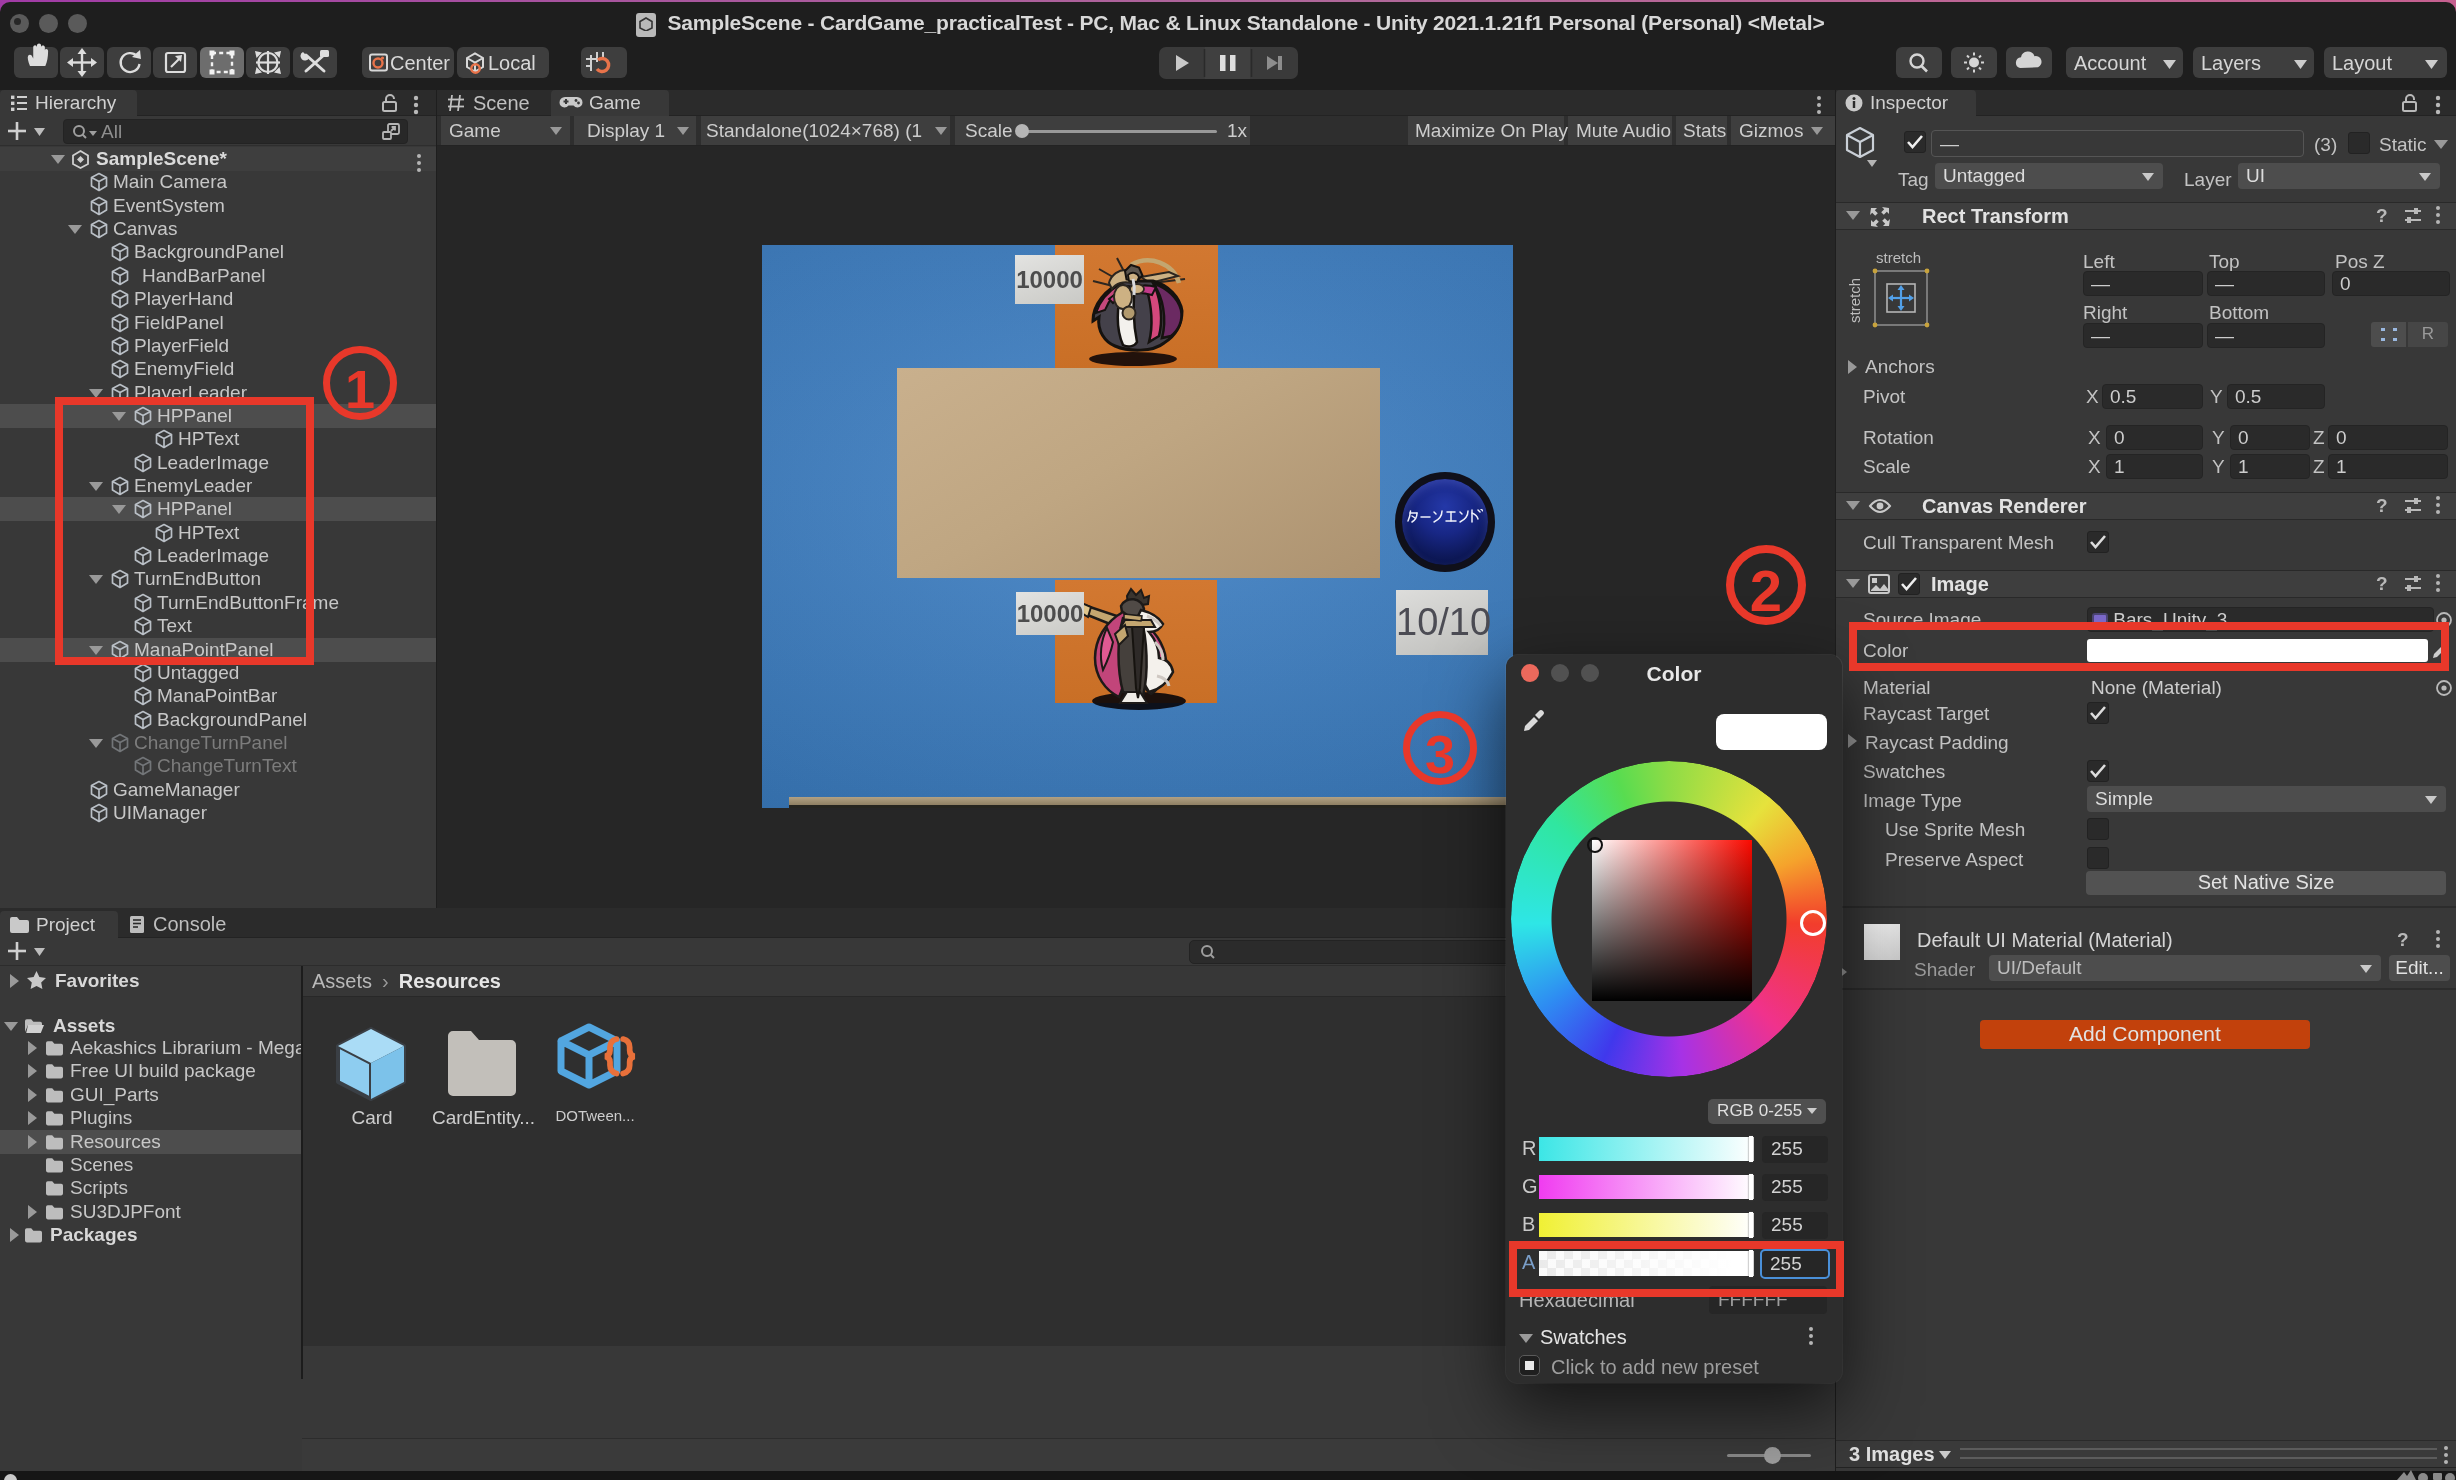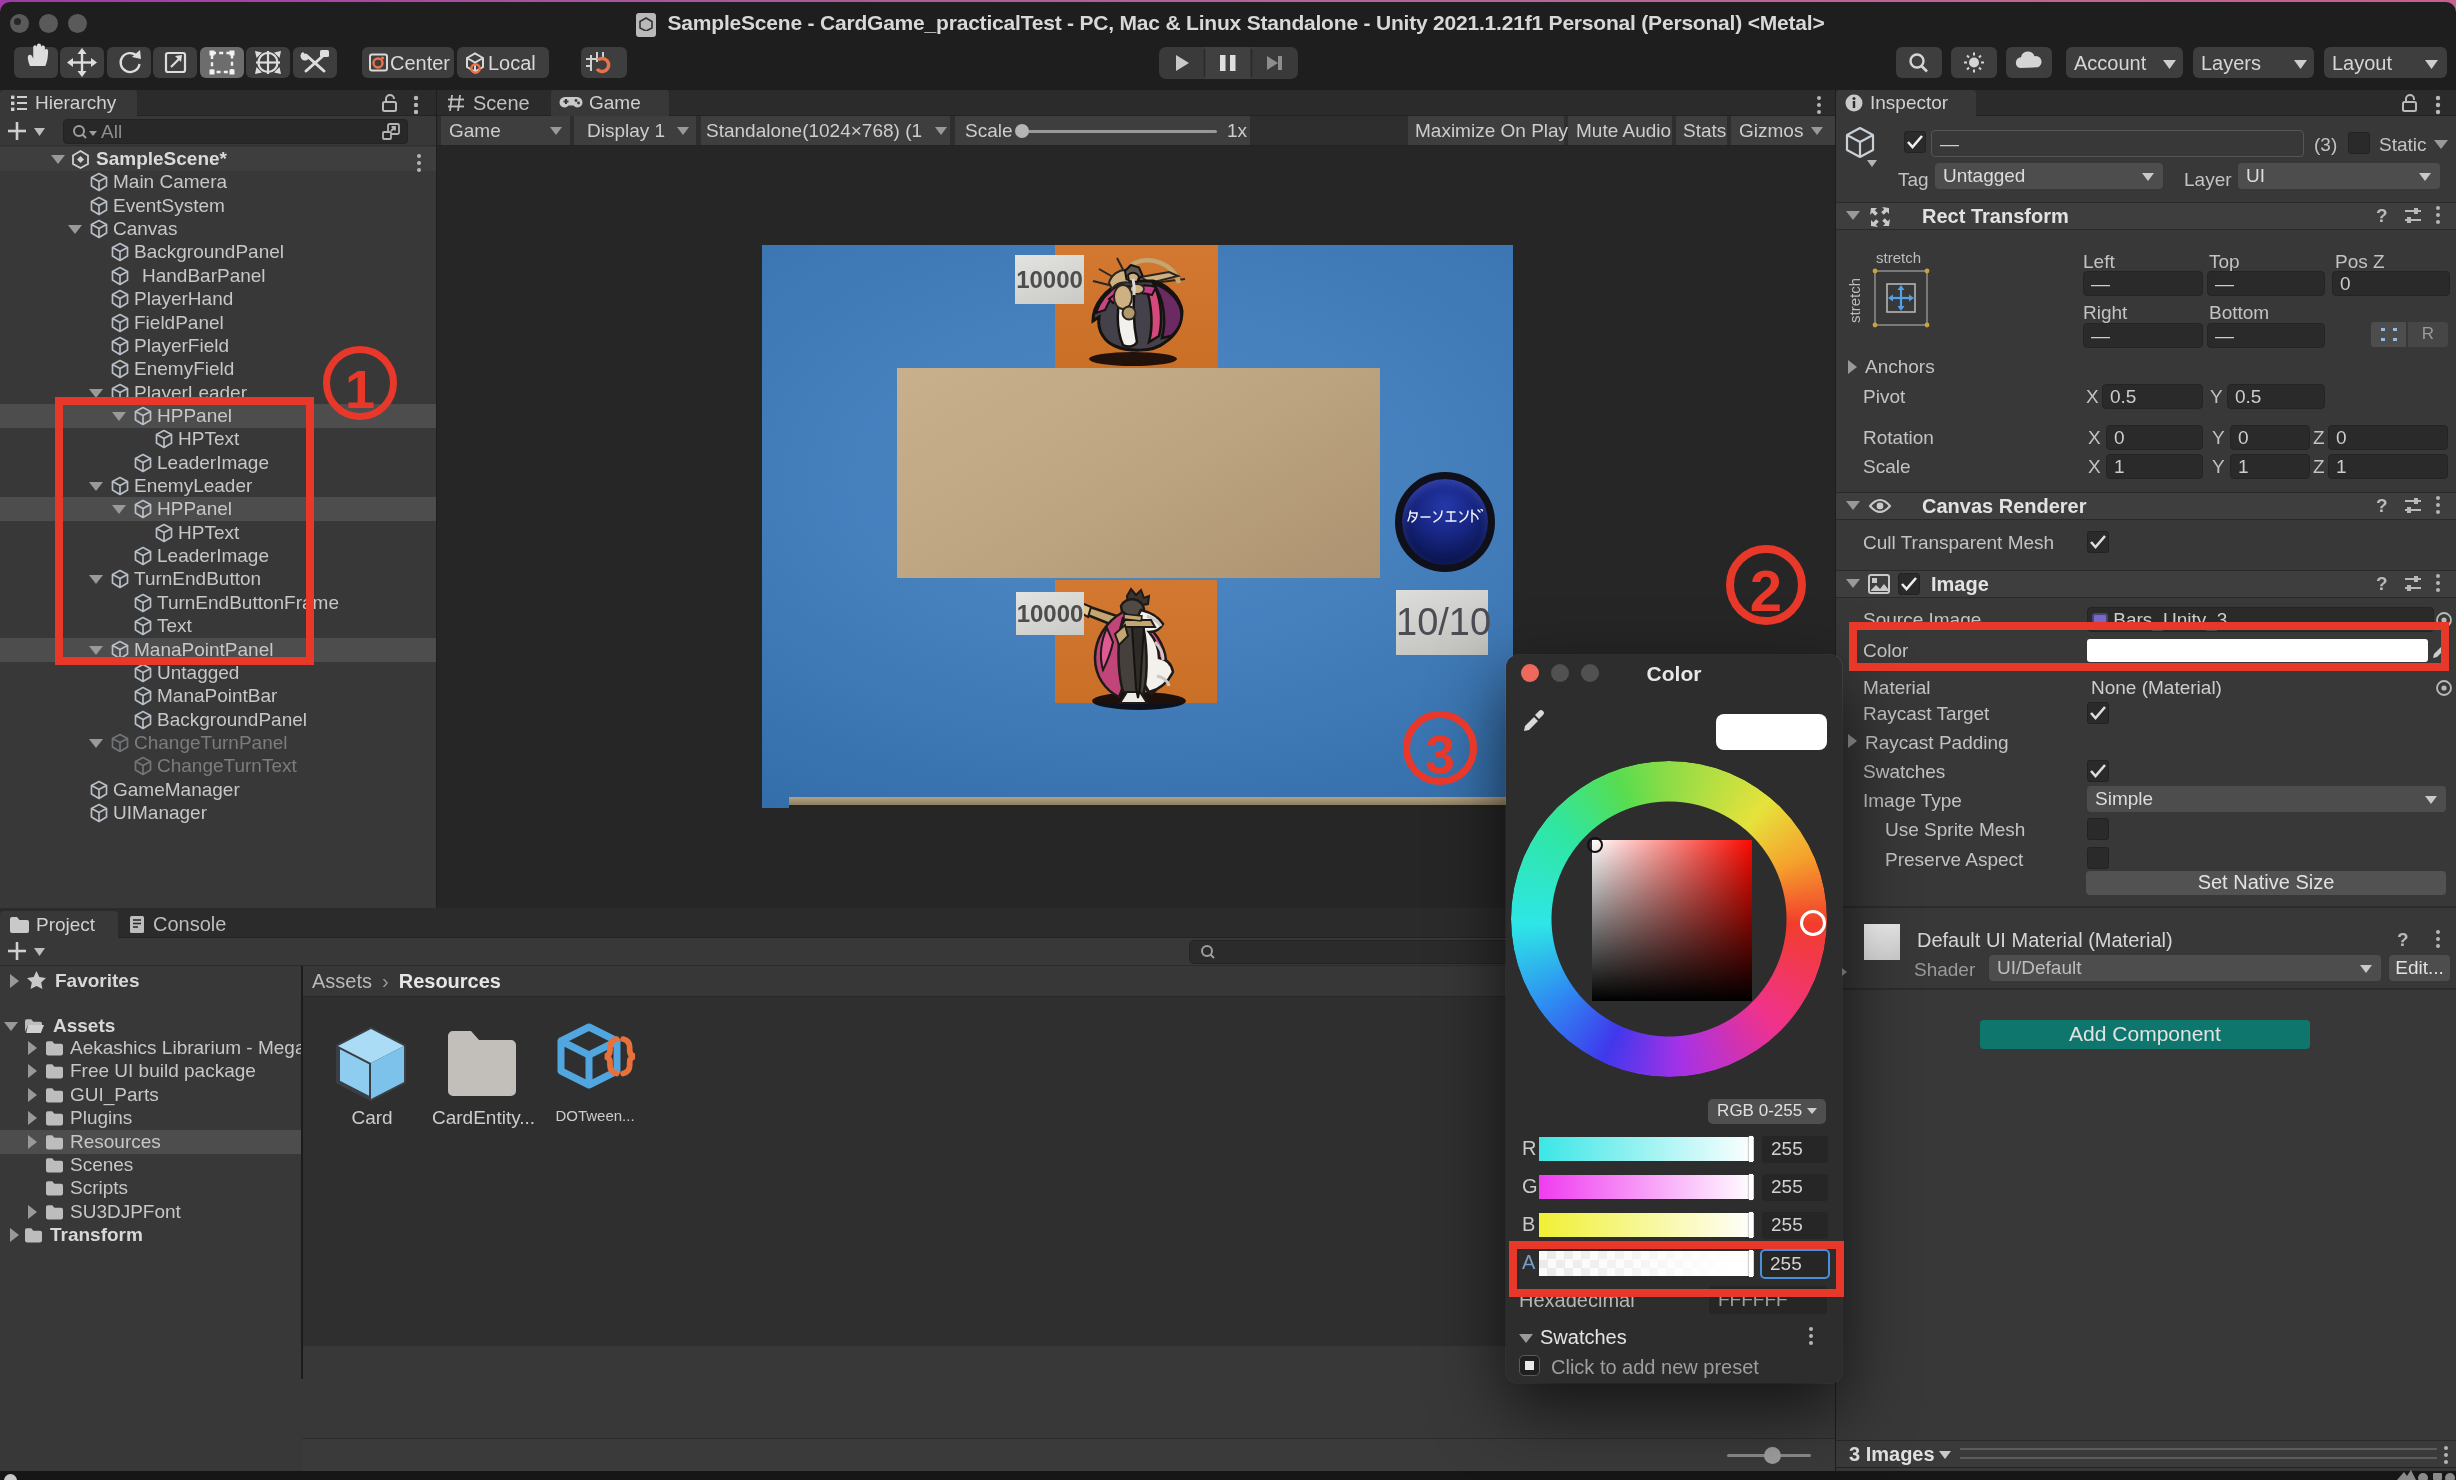--- a/index.html
+++ b/index.html
@@ -31,21 +31,21 @@
 .cico { position:absolute; top:2px; }
 
 .ilabel { position:absolute; color:#c3c3c3; font-size:19px; white-space:nowrap; }
 .ifield { position:absolute; background:#2a2a2a; border:1px solid #242424; border-radius:4px; color:#cdcdcd; font-size:19px; padding-left:7px; height:25px; line-height:23px;}
 .idrop { position:absolute; background:#4d4d4d; border-radius:4px; color:#dcdcdc; font-size:19px; padding-left:8px; height:26px; line-height:25px; }
 .idrop:after { content:""; position:absolute; right:9px; top:10px; border-left:6px solid transparent; border-right:6px solid transparent; border-top:8px solid #c9c9c9; }
 .sechdr { position:absolute; left:0; width:100%; height:28px; background:#3e3e3e; border-top:1px solid #292929; border-bottom:1px solid #292929; color:#dedede; font-weight:bold; font-size:20px; line-height:27px; }
 .chk { position:absolute; width:22px; height:22px; background:#2a2a2a; border:1px solid #222; border-radius:3px; }
 .kebab { position:absolute; width:4px; height:4px; border-radius:50%; background:#b5b5b5; box-shadow:0 7px 0 #b5b5b5, 0 14px 0 #b5b5b5; }
 .qmark { position:absolute; color:#b9b9b9; font-size:19px; font-weight:bold;}
-.btn { position:absolute; background:#0f766e; border-radius:4px; color:#e2e2e2; font-size:20px; text-align:center; }
+.btn { position:absolute; background:#c2410c; border-radius:4px; color:#e2e2e2; font-size:20px; text-align:center; }
 </style></head>
 <body>
 <div id="stage">
   <div id="pinkbar" class="abs"></div>
   <div id="win" class="abs"></div>
 
   <div class="abs tl" style="left:10px;"></div>
   <div class="abs tl" style="left:39px;"></div>
   <div class="abs tl" style="left:68px;"></div>
   <div class="abs" style="left:14px;top:18px;width:7px;height:7px;border-radius:50%;background:#272727;"></div>
@@ -646,21 +646,21 @@
           <svg class="cico" style="left:45px;top:4px;" width="19" height="16" viewBox="0 0 19 16">
             <path d="M1 3 a1.8 1.8 0 0 1 1.8-1.8 h4.4 l2.2 2.6 h6.8 a1.8 1.8 0 0 1 1.8 1.8 v8 a1.8 1.8 0 0 1 -1.8 1.8 h-13.4 a1.8 1.8 0 0 1 -1.8-1.8 z" fill="#bdbdbd"></path>
           </svg>
           <span style="position:absolute;left:70px;">SU3DJPFont</span>
         </div>
       <div class="trow " style="top:255px;">
           <span class="trir" style="left:10px;"></span>
           <svg class="cico" style="left:24px;top:4px;" width="19" height="16" viewBox="0 0 19 16">
             <path d="M1 3 a1.8 1.8 0 0 1 1.8-1.8 h4.4 l2.2 2.6 h6.8 a1.8 1.8 0 0 1 1.8 1.8 v8 a1.8 1.8 0 0 1 -1.8 1.8 h-13.4 a1.8 1.8 0 0 1 -1.8-1.8 z" fill="#bdbdbd"></path>
           </svg>
-          <span style="position:absolute;left:50px;font-weight:bold;color:#d8d8d8;">Transform</span>
+          <span style="position:absolute;left:50px;font-weight:bold;color:#d8d8d8;">Packages</span>
         </div>
       </div>
 
     <svg class="abs" style="left:332px;top:117px;" width="78" height="78" viewBox="0 0 78 78">
       <path d="M39 4 L72 21 L72 57 L39 74 L6 57 L6 21 Z" fill="#8ecdf0" stroke="#3a3f45" stroke-width="4" stroke-linejoin="round"></path>
       <path d="M6 21 L39 38 L72 21" fill="none" stroke="#3a3f45" stroke-width="4"></path>
       <path d="M39 38 L39 74" stroke="#3a3f45" stroke-width="4"></path>
       <path d="M39 4 L72 21 L39 38 L6 21 Z" fill="#aadcf6"></path>
       <path d="M39 38 L72 21 L72 57 L39 74 Z" fill="#7cc2ea"></path>
     </svg>

